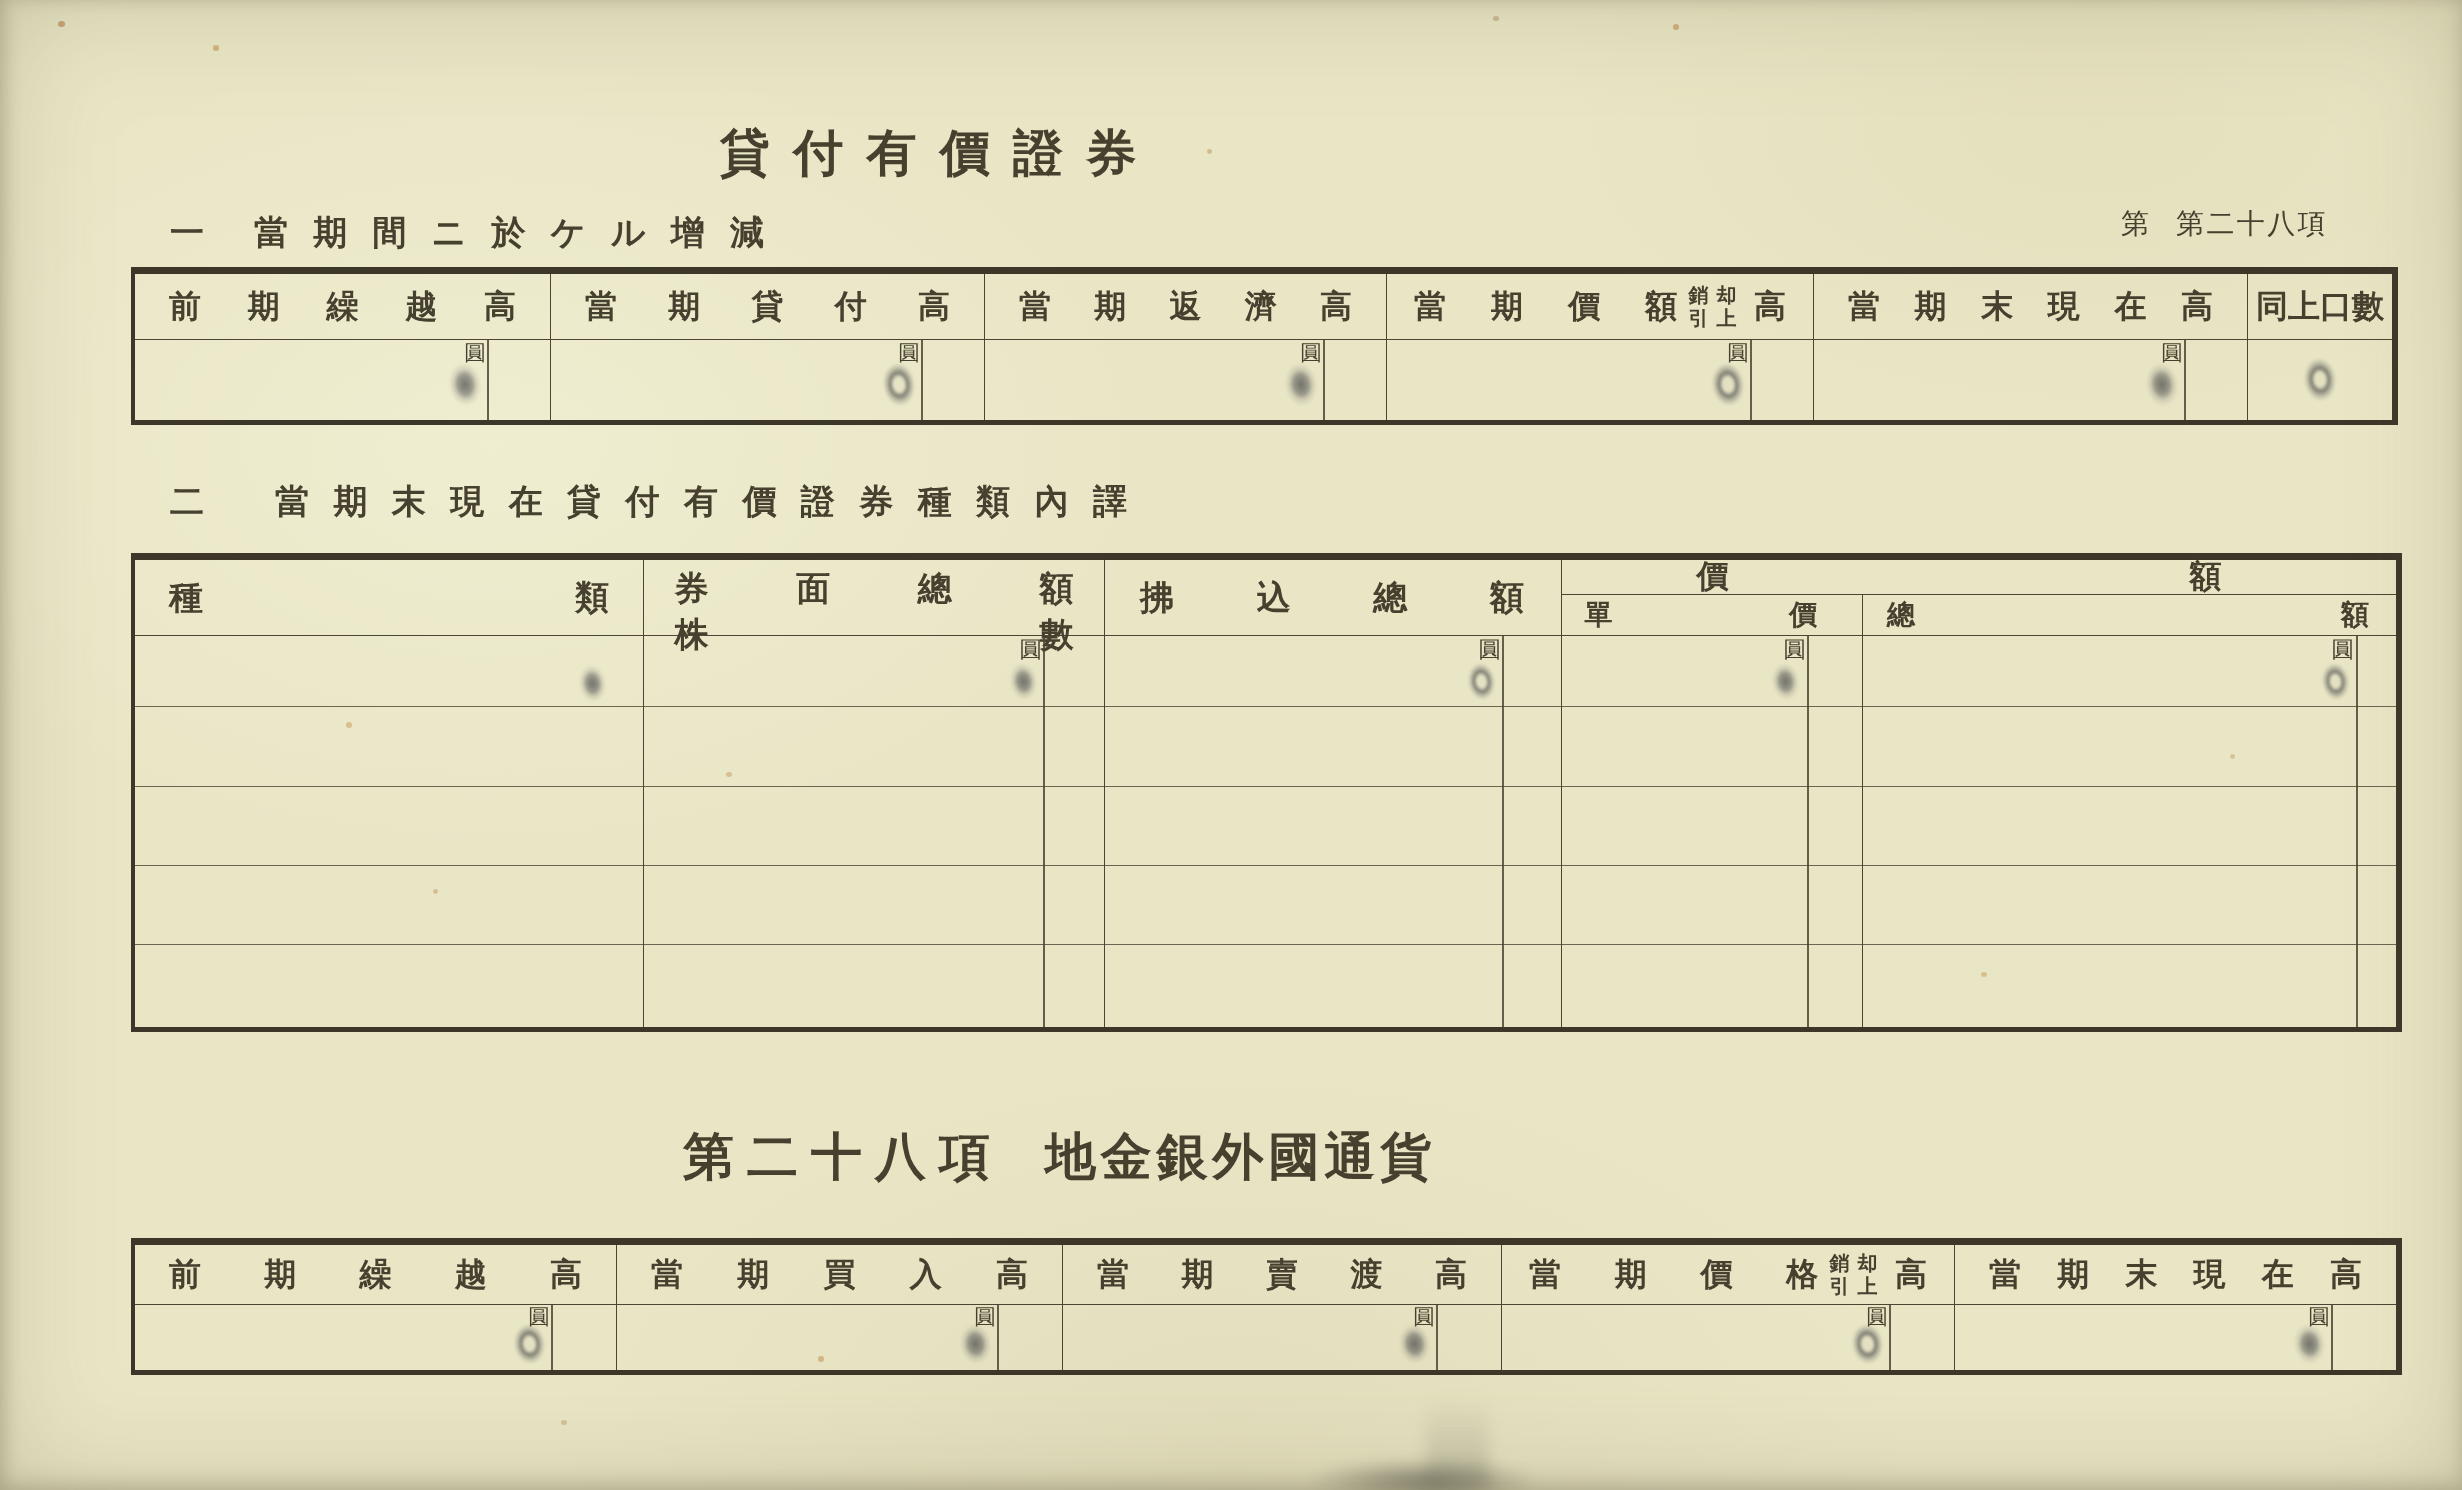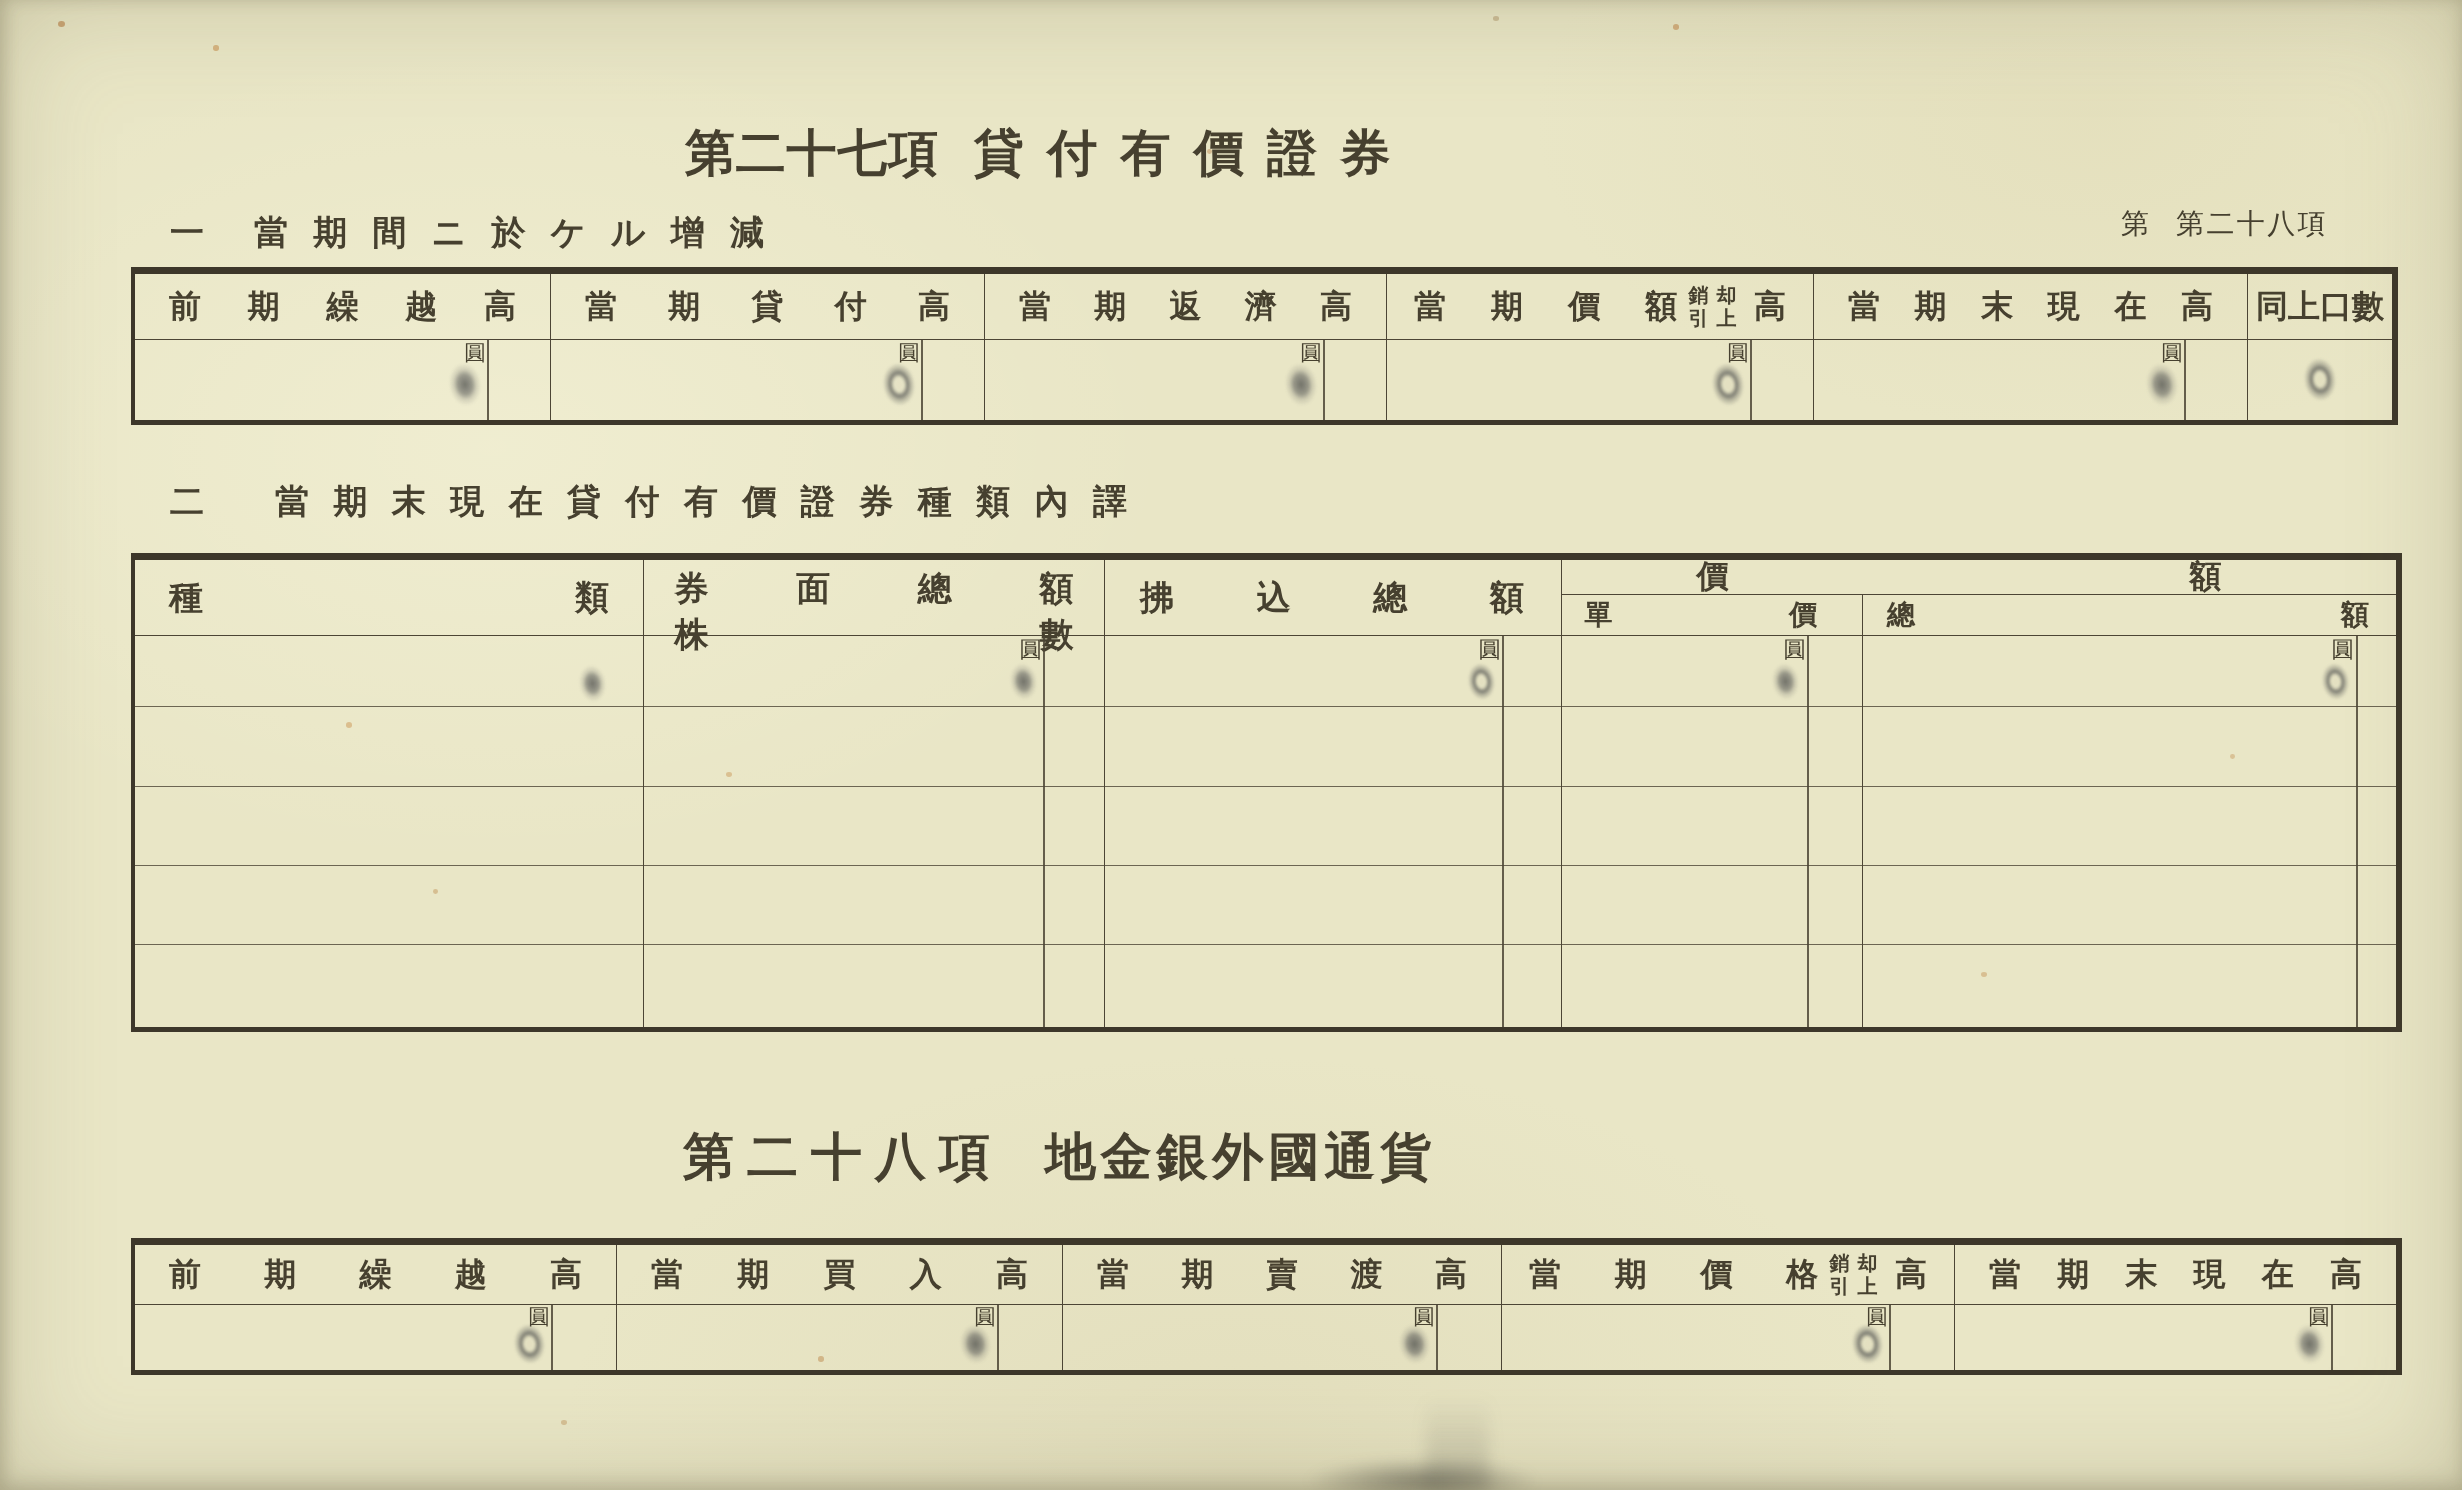--- a/index.html
+++ b/index.html
@@ -125,21 +125,20 @@
     background:linear-gradient(rgba(110,110,95,0), rgba(92,92,82,.28));
     filter:blur(7.2px);
   }
 </style>
 </head>
 <body>
 
 <div class="page">
 
   <div class="title t27">
-    <span class="title-no">第二十七項</span>
     <span class="title-text spread">
         <span>貸</span>
         <span>付</span>
         <span>有</span>
         <span>價</span>
         <span>證</span>
         <span>券</span>
       </span>
   </div>
 

